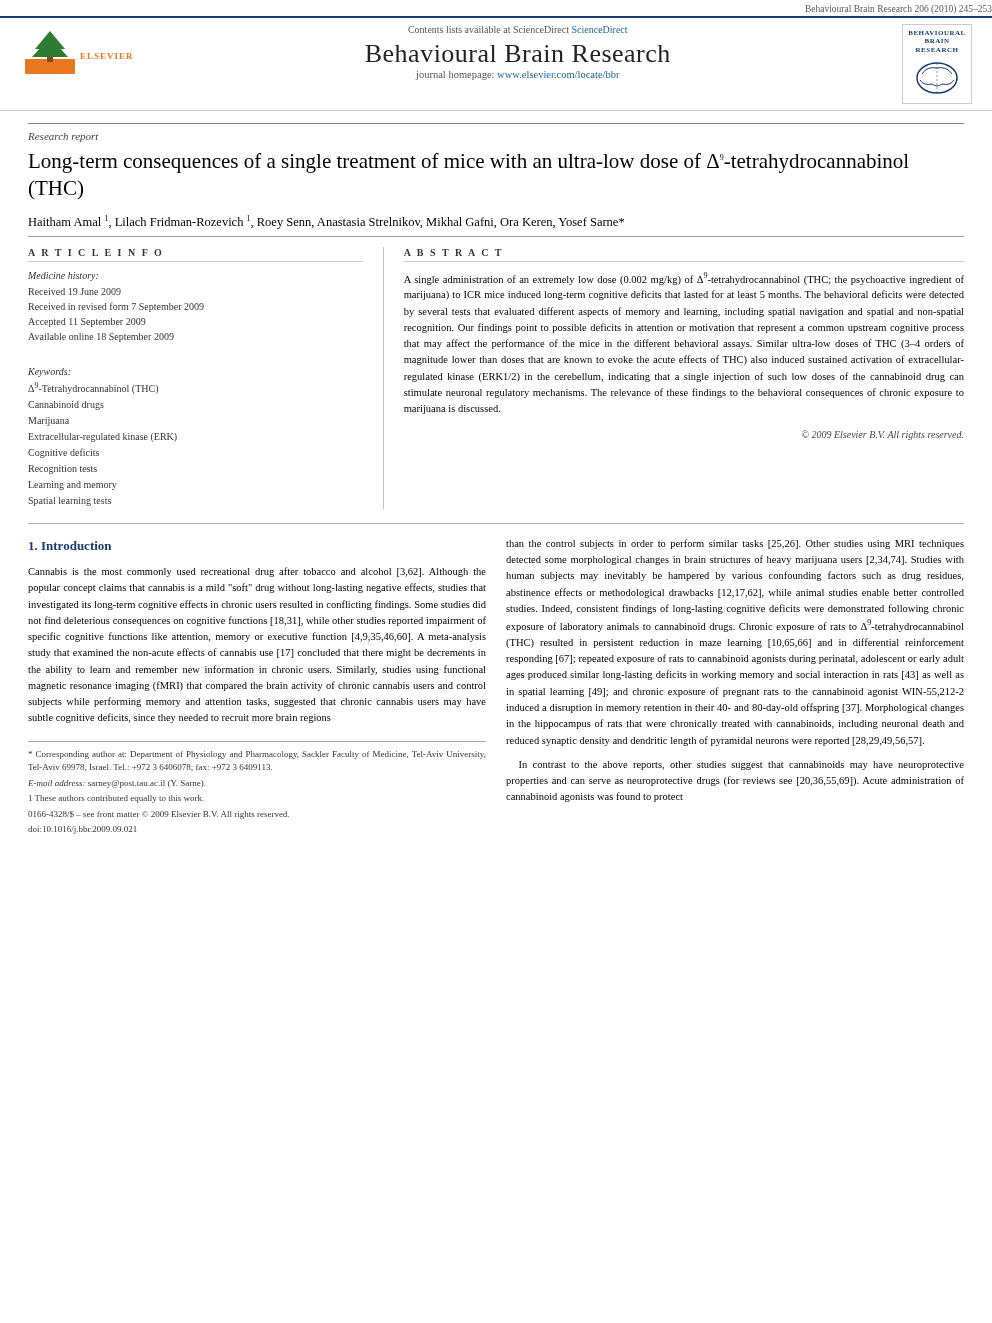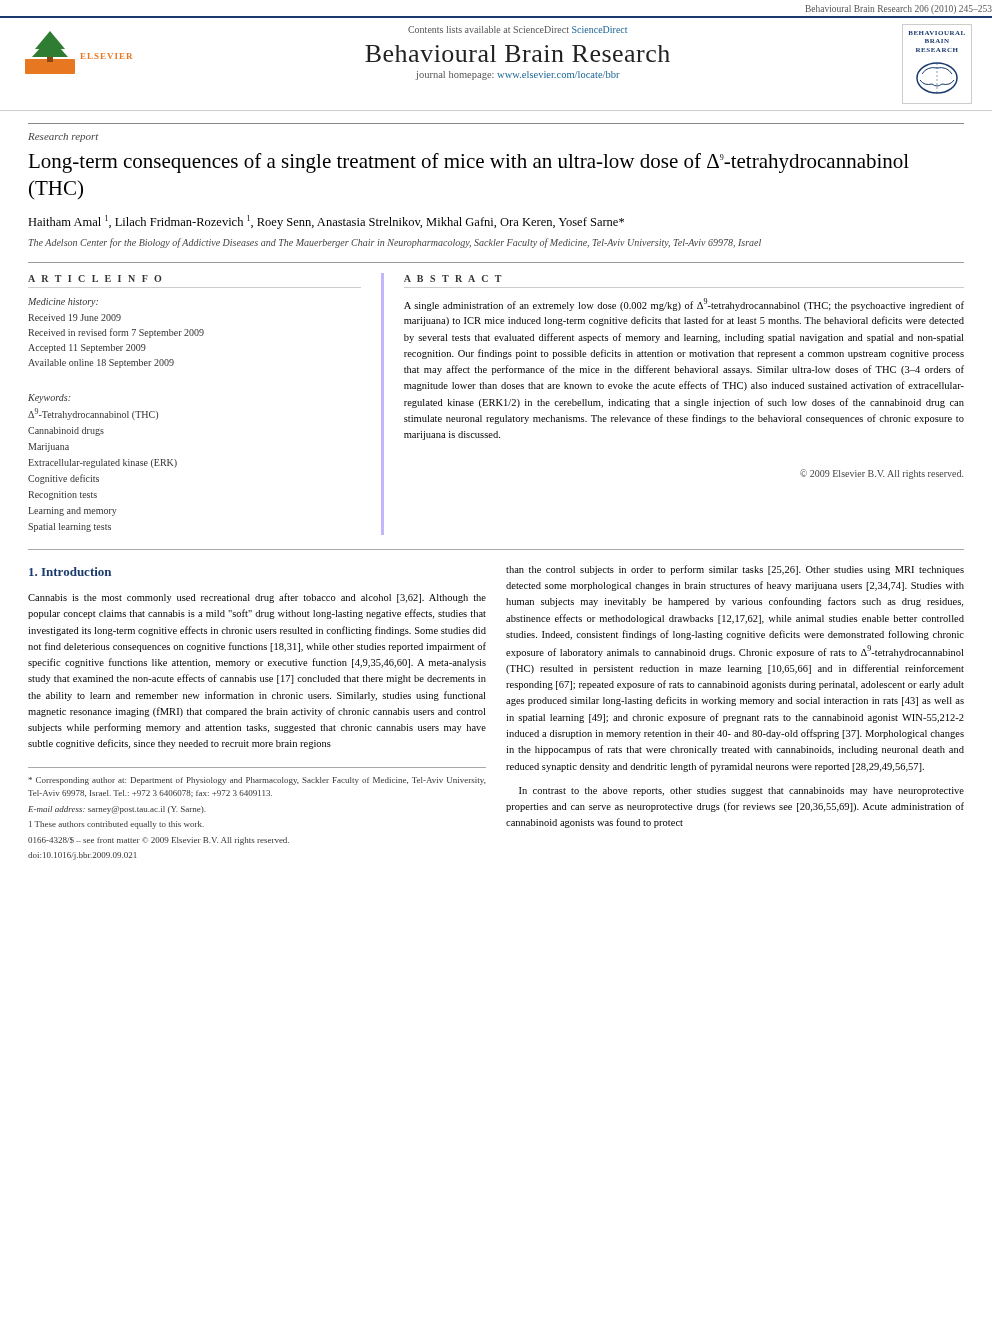--- a/index.html
+++ b/index.html
@@ -160,21 +160,21 @@
       display: flex;
       gap: 0;
       margin-bottom: 14px;
       border-top: 1px solid #999;
       padding-top: 10px;
     }
 
     .article-info-col {
       width: 38%;
       padding-right: 20px;
-      border-right: 3px solid #c4b5fd;
+      border-right: 1px solid #c4b5fd;
     }
 
     .abstract-col {
       width: 62%;
       padding-left: 20px;
     }
 
     .section-heading {
       font-size: 10px;
       font-weight: bold;
@@ -220,21 +220,22 @@
       font-size: 10.5px;
       line-height: 1.55;
       color: #000;
       text-align: justify;
     }
 
     .copyright-line {
       font-size: 10px;
       color: #444;
       text-align: right;
-      margin-top: 25px;
+      margin-top: 12px;
+      font-style: italic;
     }
 
     
     .body-divider {
       border-top: 1px solid #aaa;
       margin: 6px 0 12px 0;
     }
 
     
     .body-two-col {
@@ -341,21 +342,20 @@
 
     <div class="article-title">
       Long-term consequences of a single treatment of mice with an ultra-low dose of
       Δ<sup>9</sup>-tetrahydrocannabinol (THC)
     </div>
 
     <div class="authors">
       Haitham Amal <sup>1</sup>, Lilach Fridman-Rozevich <sup>1</sup>, Roey Senn, Anastasia Strelnikov, Mikhal Gafni, Ora Keren, Yosef Sarne*
     </div>
 
-    <div class="affiliation">The Adelson Center for the Biology of Addictive Diseases and The Mauerberger Chair in Neuropharmacology, Sackler Faculty of Medicine, Tel-Aviv University, Tel-Aviv 69978, Israel</div>
 
     <div class="two-col-info">
 
       <div class="article-info-col">
         <div class="section-heading">A R T I C L E   I N F O</div>
 
         <div class="article-history-label">Medicine history:</div>
         <div class="history-item">Received 19 June 2009</div>
         <div class="history-item">Received in revised form 7 September 2009</div>
         <div class="history-item">Accepted 11 September 2009</div>

